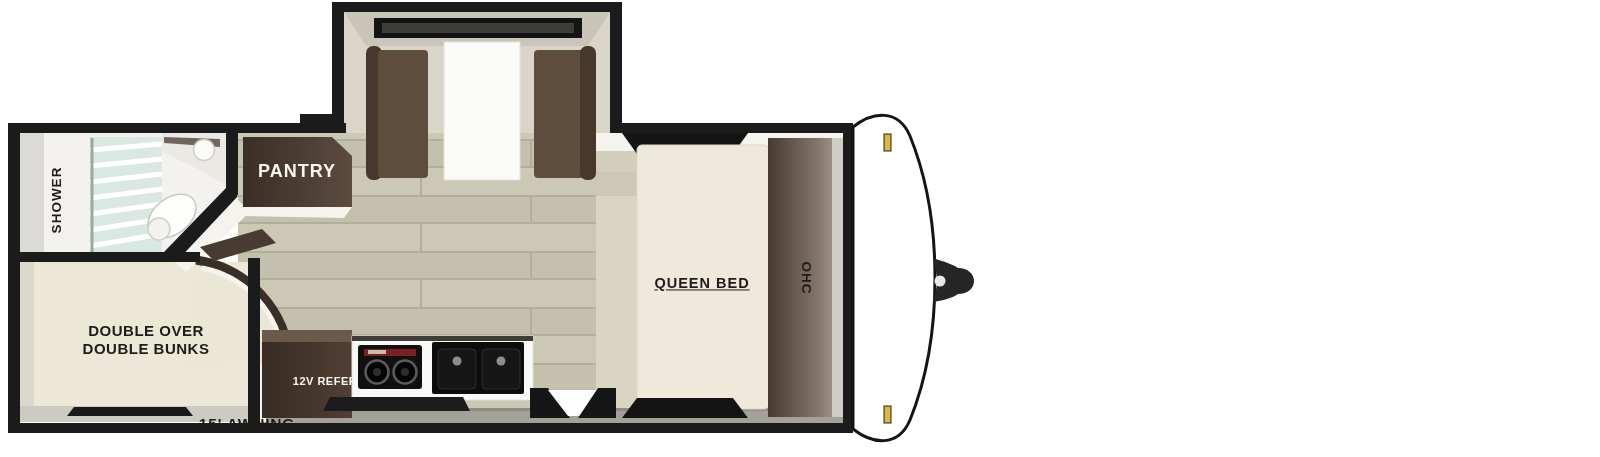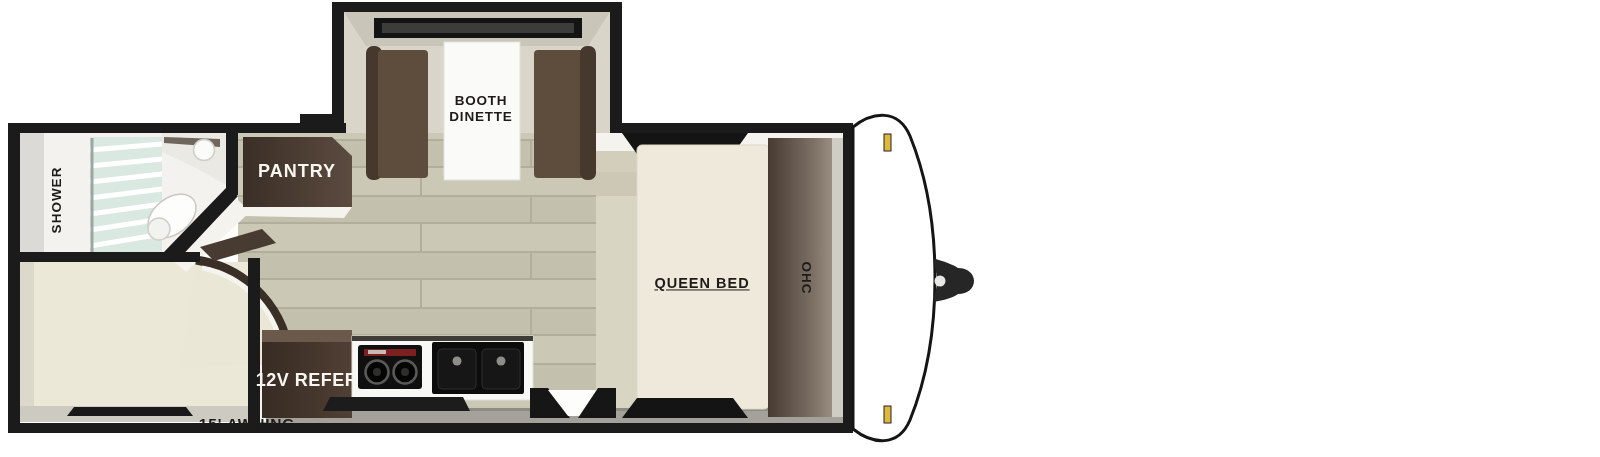--- a/index.html
+++ b/index.html
@@ -22,21 +22,21 @@
     white-space:normal;
   }
   .label.white{color:#f8f6f0;}
   .label.rot-up{transform:translate(-50%,-50%) rotate(-90deg);white-space:nowrap;}
   .label.rot-down{transform:translate(-50%,-50%) rotate(90deg);white-space:nowrap;}
   .lbl-booth{left:481px;top:109px;width:95px;font-size:13.5px;}
   .lbl-pantry{left:297px;top:172px;font-size:18px;white-space:nowrap;letter-spacing:1px;}
   .lbl-shower{left:57px;top:200px;font-size:13.5px;letter-spacing:1px;}
   .lbl-queen{left:702px;top:284px;font-size:14.5px;white-space:nowrap;letter-spacing:1px;text-decoration:underline;}
   .lbl-ohc{left:806px;top:278px;font-size:13.5px;letter-spacing:1px;}
-  .lbl-refer{left:307px;top:381px;font-size:18px;white-space:nowrap;letter-spacing:0.5px;}
+  .lbl-refer{left:325px;top:381px;font-size:11px;white-space:nowrap;letter-spacing:0.5px;}
   .lbl-bunks{left:146px;top:340px;width:150px;font-size:15px;letter-spacing:0.5px;}
   .lbl-awning{left:247px;top:424px;font-size:15.5px;white-space:nowrap;}
 </style>
 </head>
 <body>
 
 <div class="canvas">
 
 <svg width="1600" height="457" viewBox="0 0 1600 457">
   <defs>
@@ -198,20 +198,20 @@
     <rect x="884" y="134" width="7" height="17" fill="#ddb83c" stroke="#222222"></rect>
     <rect x="884" y="406" width="7" height="17" fill="#ddb83c" stroke="#222222"></rect>
     <g>
       <path d="M 933,258 C 945,262 952,264 958,268 C 968,268 974,274 974,281 C 974,288 968,294 958,294 C 952,298 945,300 933,302 L 938,281 Z" fill="#262626"></path>
       <circle cx="962" cy="281" r="11" fill="#262626"></circle>
       <circle cx="940" cy="281" r="5.5" fill="#e8e8e6"></circle>
     </g>
   </g>
 </svg>
 
-  <div class="label lbl-booth">BOOTH DINETTE</div>
   <div class="label white lbl-pantry">PANTRY</div>
   <div class="label rot-up lbl-shower">SHOWER</div>
   <div class="label lbl-queen">QUEEN BED</div>
   <div class="label rot-down lbl-ohc">OHC</div>
   <div class="label white lbl-refer">12V REFER</div>
+  <div class="label lbl-bunks">DOUBLE OVER DOUBLE BUNKS</div>
   <div class="label lbl-awning">15' AWNING</div>
 </div>
 
 </body></html>

